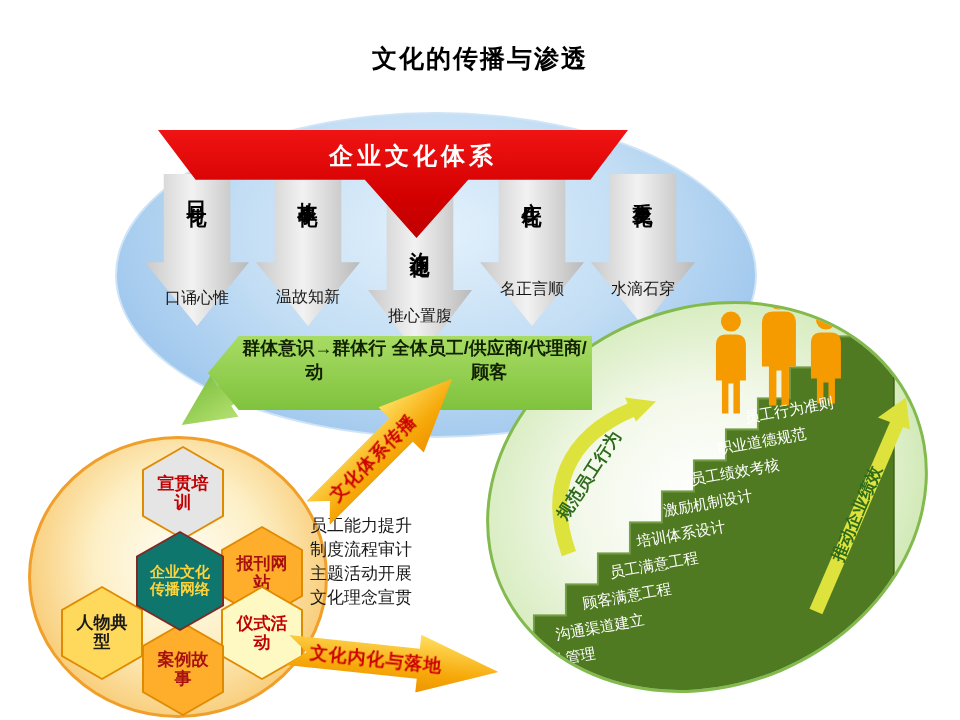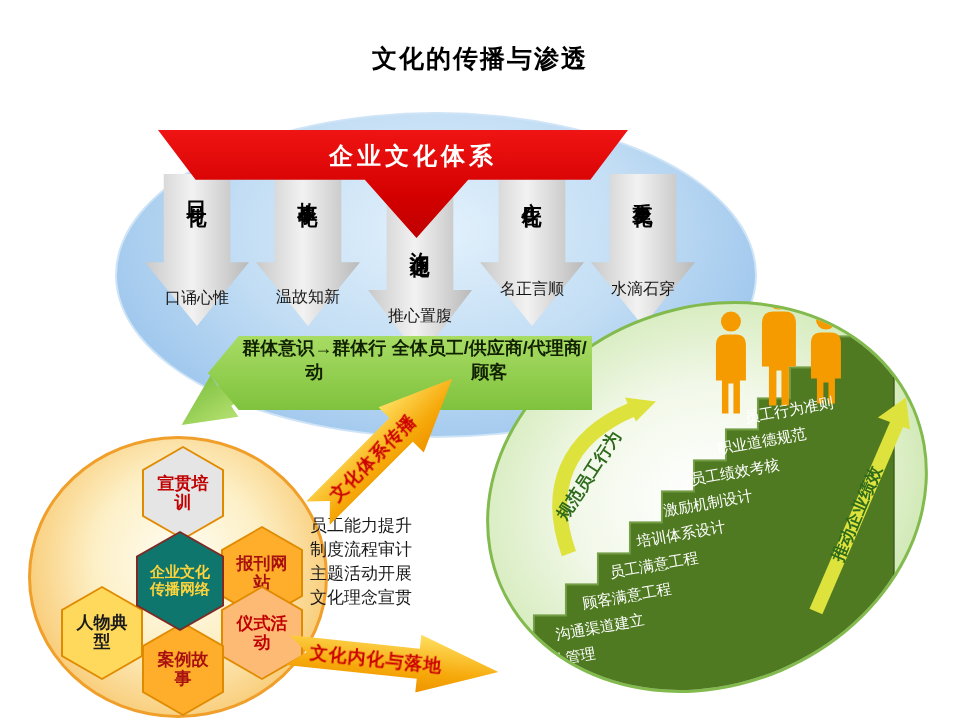--- a/index.html
+++ b/index.html
@@ -112,21 +112,21 @@
       </div>
   </div>
   <div class="hex-wrap" style="left:61px;top:586px;width:82px;height:94px;font-family:Liberation Mono, monospace;">
     <div class="hex-layer" style="background:#e08a00;"></div>
     <div class="hex-layer hex-fill" style="background:#FFD95C;color:#1a1a1a;">
         <span>人物典型</span>
       </div>
   </div>
   <div class="hex-wrap" style="left:221px;top:586px;width:82px;height:94px;">
     <div class="hex-layer" style="background:#e08a00;"></div>
-    <div class="hex-layer hex-fill" style="background:#fdba74;color:#C00000;">
+    <div class="hex-layer hex-fill" style="background:#fef9c3;color:#C00000;">
         <span>仪式活动</span>
       </div>
   </div>
   <div class="hex-wrap" style="left:142px;top:622px;width:82px;height:94px;">
     <div class="hex-layer" style="background:#e08a00;"></div>
     <div class="hex-layer hex-fill" style="background:#FFAE2B;color:#A81010;">
         <span>案例故事</span>
       </div>
   </div>
   <div class="hex-wrap hub" style="left:136px;top:531px;width:88px;height:100px;z-index:4;">

